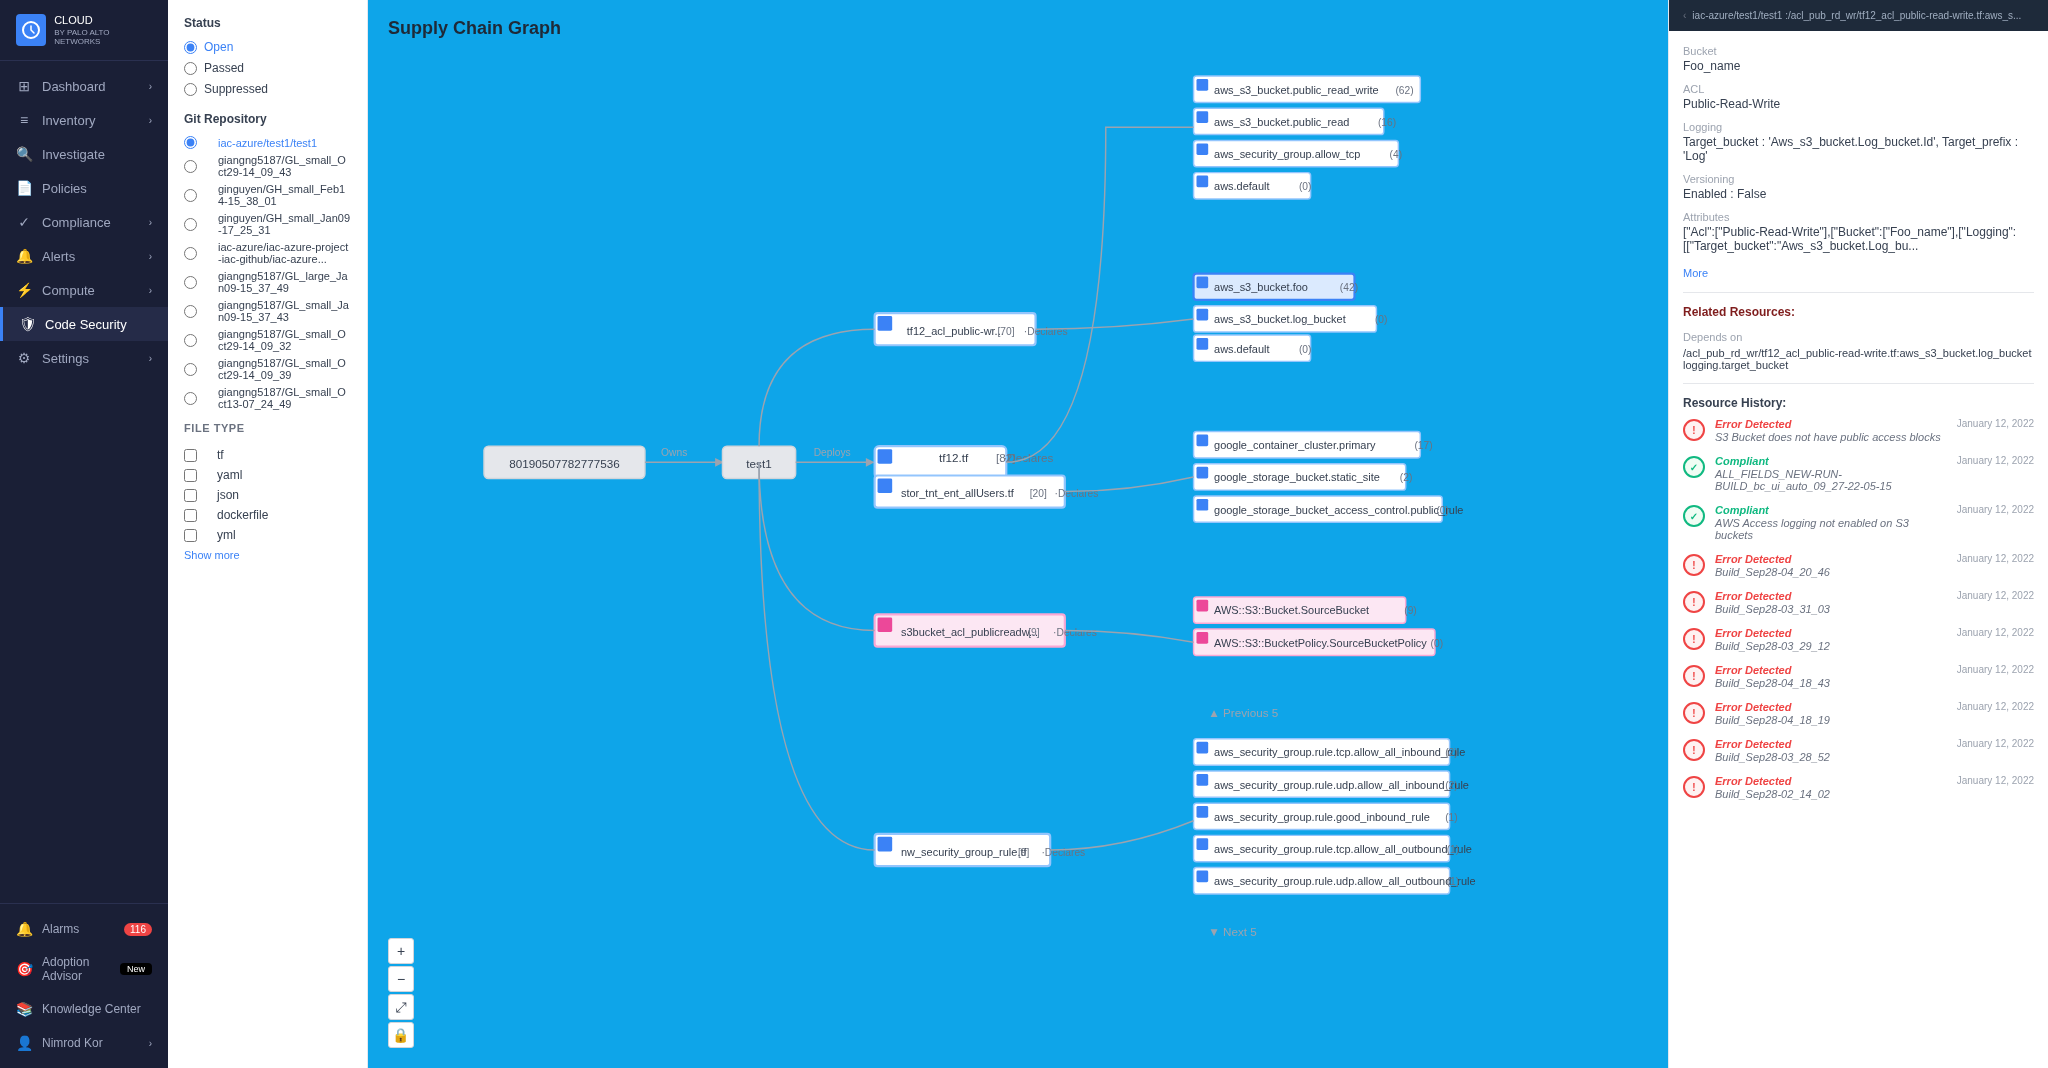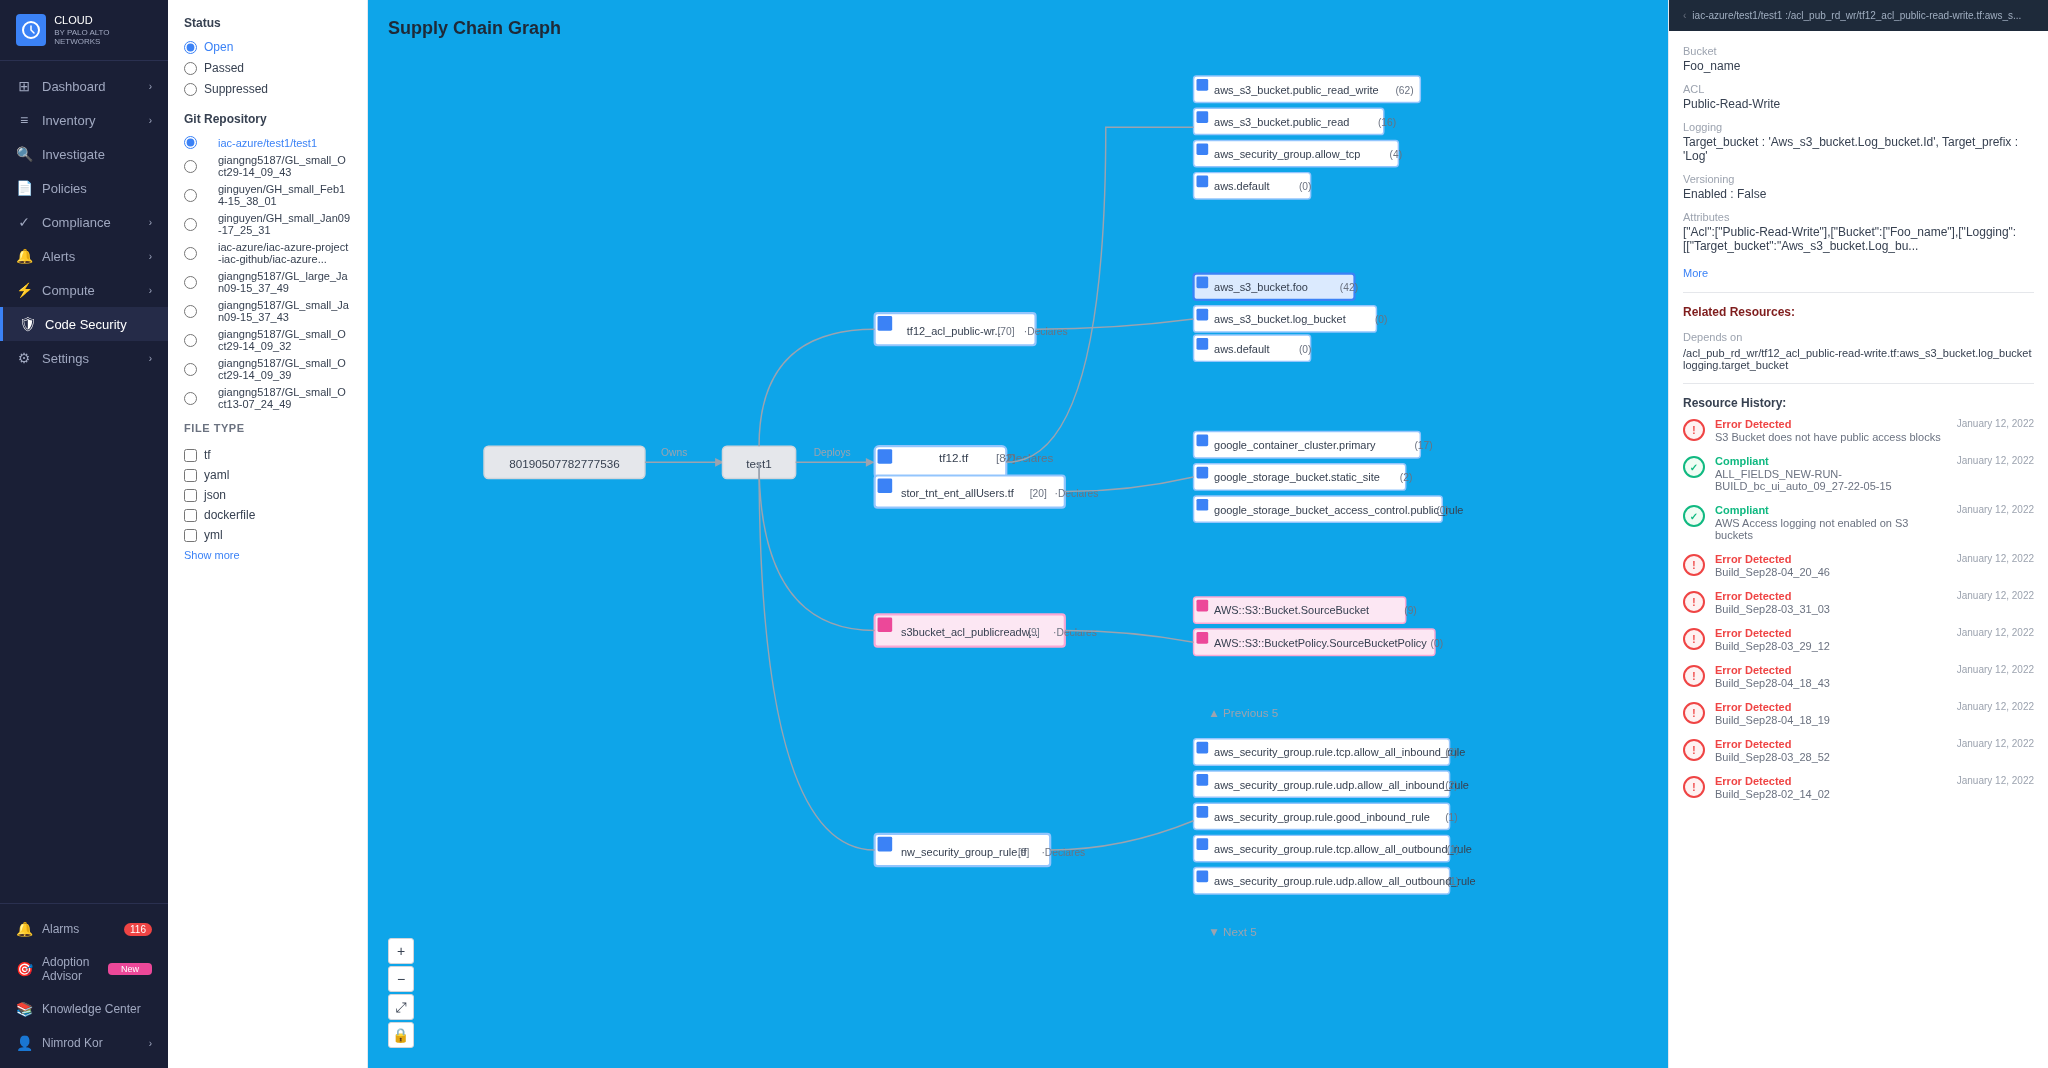--- a/index.html
+++ b/index.html
@@ -16,40 +16,40 @@
     .logo-text { color: white; font-weight: 400; font-size: 11px; line-height: 1.2; }
     .logo-sub { color: #a0a8c0; font-size: 8px; }
     .sidebar-nav { flex: 1; padding: 8px 0; }
     .nav-item {
       display: flex; align-items: center; padding: 9px 16px; cursor: pointer; gap: 10px; color: #a0a8c0; font-size: 13px; position: relative;
     }
     .nav-item.active { background: #252b48; color: #fff; border-left: 3px solid #3b82f6; }
     .nav-item .icon { width: 16px; text-align: center; font-size: 14px; }
     .nav-item .chevron { margin-left: auto; font-size: 10px; }
     .nav-badge { background: #ef4444; color: white; border-radius: 10px; padding: 1px 6px; font-size: 10px; margin-left: auto; }
-    .nav-badge-new { background: #ec4899; color: white; border-radius: 4px; padding: 1px 13px; font-size: 9px; margin-left: 4px; }
+    .nav-badge-new { background: #000000; color: white; border-radius: 4px; padding: 1px 7px; font-size: 9px; margin-left: 4px; }
     .sidebar-bottom { padding: 8px 0; border-top: 1px solid #2a3050; }
     .sidebar-bottom .nav-item { font-size: 12px; }
 
     
     #filter-panel {
       width: 200px; min-width: 200px; background: #fff; border-right: 1px solid #e2e8f0; padding: 16px; overflow-y: auto; font-size: 12px;
     }
     .filter-section-title { font-size: 12px; color: #374151; font-weight: 600; margin-bottom: 10px; }
     .radio-group { display: flex; flex-direction: column; gap: 7px; margin-bottom: 16px; }
     .radio-item { display: flex; align-items: center; gap: 7px; cursor: pointer; color: #374151; }
     .radio-item input[type="radio"] { accent-color: #3b82f6; }
     .radio-item.active { color: #3b82f6; }
     .git-section { margin-top: 8px; }
     .git-item { display: flex; align-items: center; gap: 6px; margin-bottom: 5px; cursor: pointer; color: #374151; }
     .git-item input[type="radio"] { accent-color: #3b82f6; }
     .git-item.active { color: #3b82f6; }
     .git-label { font-size: 11px; word-break: break-all; padding-left: 15px; }
     .file-type-section { margin-top: 14px; }
-    .checkbox-item { display: flex; align-items: center; gap: 7px; margin-bottom: 6px; cursor: pointer; color: #374151; font-size: 12px; }
+    .checkbox-item { display: flex; align-items: center; gap: 20px; margin-bottom: 6px; cursor: pointer; color: #374151; font-size: 12px; }
     .checkbox-item input[type="checkbox"] { accent-color: #3b82f6; }
     .show-more { color: #3b82f6; cursor: pointer; font-size: 11px; margin-top: 4px; }
     .section-label { font-size: 11px; font-weight: 600; color: #6b7280; text-transform: uppercase; letter-spacing: 0.05em; margin: 12px 0 8px 0; }
 
     
     #graph-area {
       flex: 1; background: #0ea5e9; position: relative; overflow: hidden;
     }
     .graph-title { position: absolute; top: 18px; left: 20px; font-size: 18px; font-weight: 600; color: #1f2937; }
     .graph-controls { position: absolute; bottom: 20px; left: 20px; display: flex; flex-direction: column; gap: 2px; }
@@ -74,21 +74,21 @@
     .depends-label { font-size: 11px; color: #9ca3af; margin-bottom: 4px; }
     .depends-value { font-size: 11px; color: #374151; }
     .history-title { font-size: 12px; font-weight: 600; color: #374151; margin: 12px 0 8px 0; }
     .history-item { display: flex; gap: 10px; margin-bottom: 12px; align-items: flex-start; }
     .history-icon { width: 22px; height: 22px; border-radius: 50%; display: flex; align-items: center; justify-content: center; flex-shrink: 0; margin-top: 1px; }
     .history-icon.error { background: #fef2f2; border: 2px solid #ef4444; }
     .history-icon.compliant { background: #f0fdf4; border: 2px solid #10b981; }
     .history-icon-inner { font-size: 10px; font-weight: 700; }
     .history-icon.error .history-icon-inner { color: #ef4444; }
     .history-icon.compliant .history-icon-inner { color: #10b981; }
-    .history-content { flex: 1; }
+    .history-content { flex: 1; font-style: italic; }
     .history-status { font-size: 11px; font-weight: 600; color: #374151; }
     .history-status.error { color: #ef4444; }
     .history-status.compliant { color: #10b981; }
     .history-desc { font-size: 11px; color: #6b7280; margin-top: 1px; }
     .history-date { font-size: 10px; color: #9ca3af; margin-left: auto; white-space: nowrap; }
   </style>
 </head>
 <body>
 
 <div id="sidebar">

